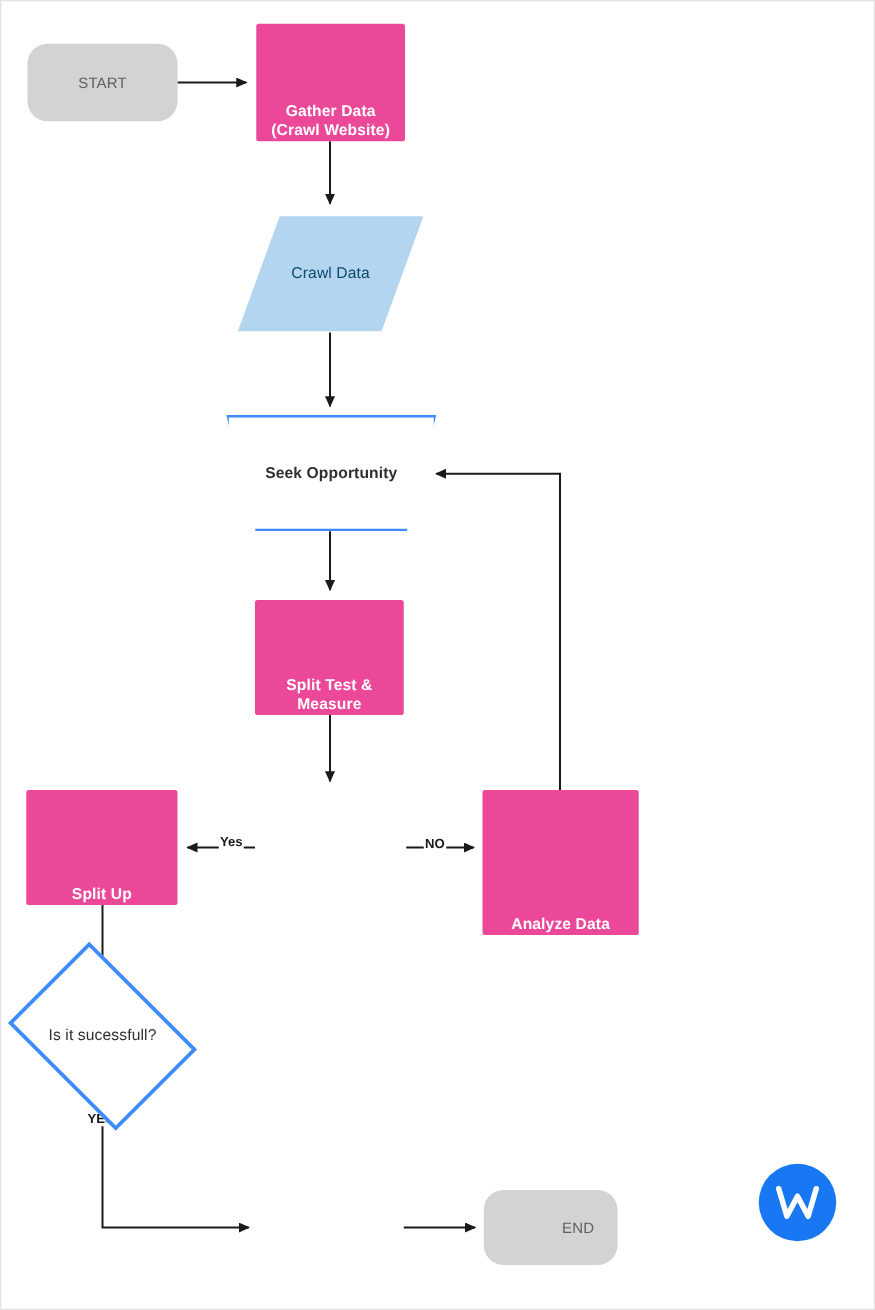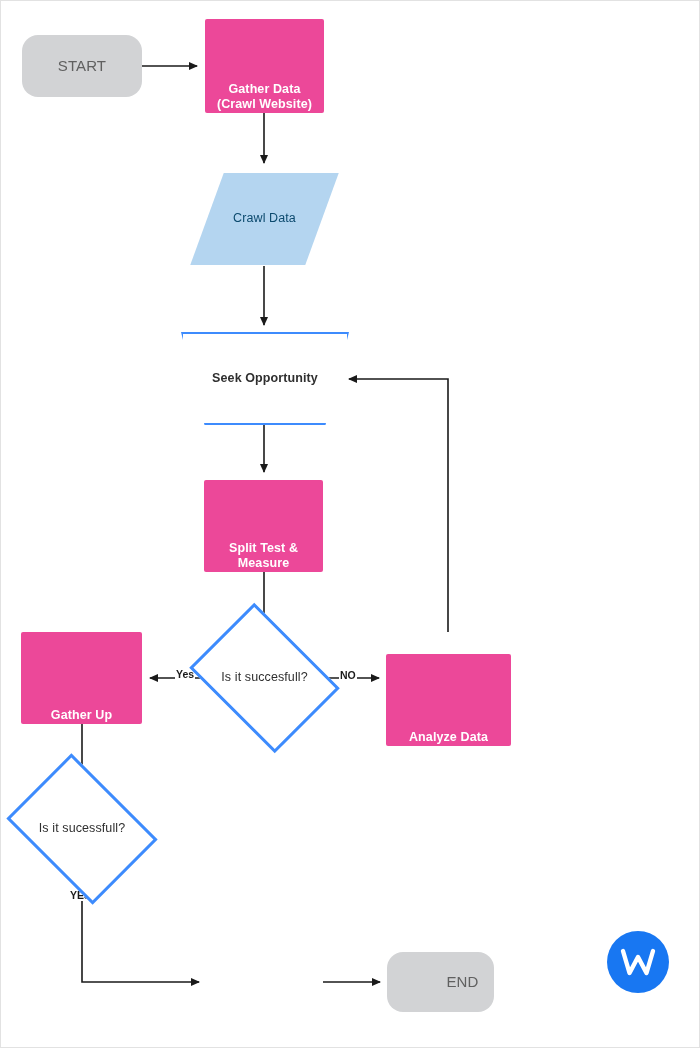--- a/index.html
+++ b/index.html
@@ -44,21 +44,21 @@
     padding: 0 4px;
     white-space: pre-line;
   }
 
   
   .n-term {
     background: #d2d3d5;
     border-radius: 16px;
     color: #606060;
     font-weight: normal;
-    font-size: 15px;
+    font-size: 12px;
   }
 
   
   .n-proc {
     background: #ec4899;
     color: #ffffff;
     border-radius: 2px;
     align-items: flex-end;
   }
 
@@ -180,30 +180,26 @@
   <div class="node n-manual" style="left:180px; top:331px; width:168px; height:93px;">
     <span class="shape"></span>
     <span class="lbl">Seek Opportunity</span>
   </div>
 
   <div class="node n-proc" style="left:203px; top:479px; width:119px; height:92px;">
     <span class="lbl">Split Test &amp;
 Measure</span>
   </div>
 
-  <div class="node n-dec" style="left:203px; top:631px; width:121px; height:92px;">
-    <span class="shape"></span>
-    <span class="lbl" style="font-weight:normal; font-size:12.5px;">Is it succesfull?</span>
-  </div>
 
   <div class="node n-proc" style="left:20px; top:631px; width:121px; height:92px;">
-    <span class="lbl">Gather Up</span>
-  </div>
-
-  <div class="node n-proc" style="left:385px; top:631px; width:125px; height:92px;margin-top:22px;">
+    <span class="lbl">Split Up</span>
+  </div>
+
+  <div class="node n-proc" style="left:385px; top:631px; width:125px; height:116px;">
     <span class="lbl">Analyze Data</span>
   </div>
 
   <div class="node n-dec" style="left:20px; top:782px; width:122px; height:92px;">
     <span class="shape"></span>
     <span class="lbl" style="font-weight:normal; font-size:12.5px;">Is it sucessfull?</span>
   </div>
 
 
   <div class="node n-term" style="left:386px; top:951px; width:107px; height:60px;padding-left:44px;">

